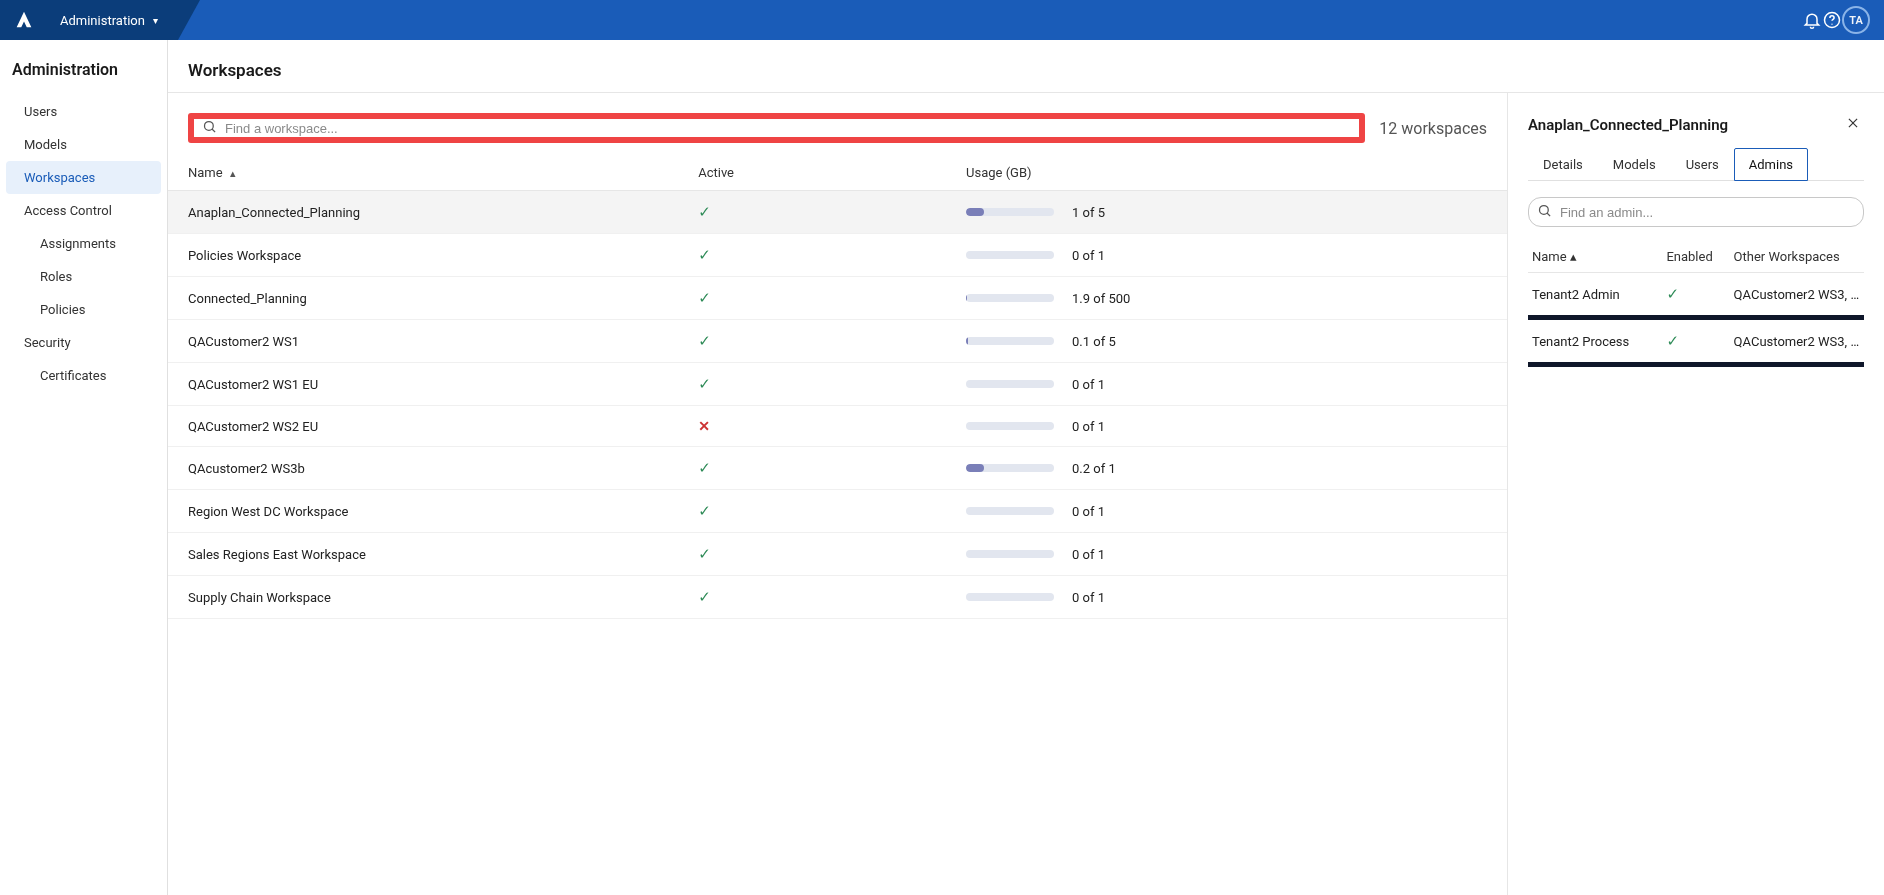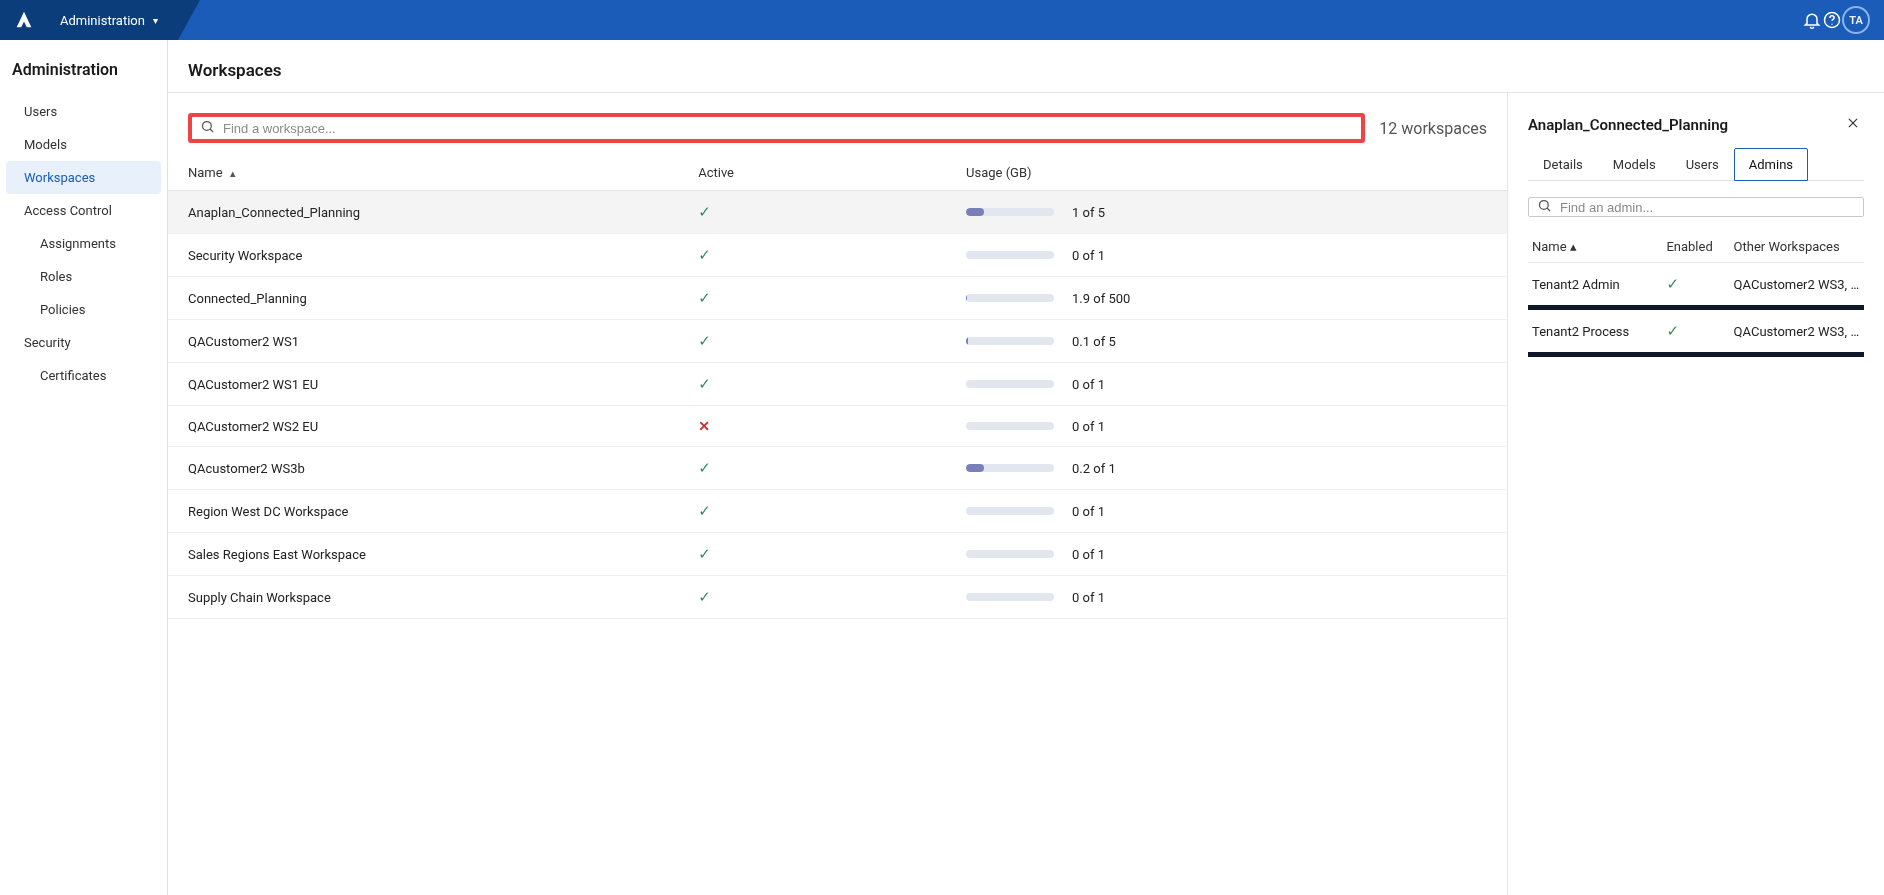--- a/index.html
+++ b/index.html
@@ -116,21 +116,21 @@
   .search-row {
     display: flex;
     align-items: center;
     gap: 14px;
     padding: 0 20px;
   }
   .search-box {
     flex: 1;
     display: flex;
     align-items: center;
-    border: 4px solid #ef4444;
+    border: 6px solid #ef4444;
     border-radius: 3px;
     height: 30px;
     padding: 0 8px;
     gap: 8px;
   }
   .search-box input {
     border: none; outline: none;
     font-size: 13px;
     flex: 1;
     color: #333;
@@ -208,22 +208,22 @@
     border: 1.5px solid #1a5cb8;
     color: #111;
     border-radius: 2px 2px 0 0;
     background: #fff;
   }
 
   .dp-search {
     display: flex;
     align-items: center;
     border: 1px solid #c8c8c8;
-    border-radius: 2px;
-    height: 20px;
+    border-radius: 13px;
+    height: 30px;
     padding: 0 8px;
     gap: 8px;
     margin-bottom: 14px;
   }
   .dp-search input {
     border: none; outline: none; font-size: 13px; flex: 1;
   }
   .dp-search input::placeholder { color: #8a8a8a; }
 
   table.admins {
@@ -348,21 +348,21 @@
                   <td class="col-usage">
                     <div class="usage-cell">
                       <div class="bar">
                         <div class="bar-fill" style="width: 20%;"></div>
                       </div>
                       <span class="usage-text">1 of 5</span>
                     </div>
                   </td>
                 </tr>
                 <tr>
-                  <td class="col-name">Security Workspace</td>
+                  <td class="col-name">Policies Workspace</td>
                   <td class="col-active"><span class="check-true">✓</span></td>
                   <td class="col-usage">
                     <div class="usage-cell">
                       <div class="bar">
                         <div class="bar-fill" style="width: 0%;"></div>
                       </div>
                       <span class="usage-text">0 of 1</span>
                     </div>
                   </td>
                 </tr>

